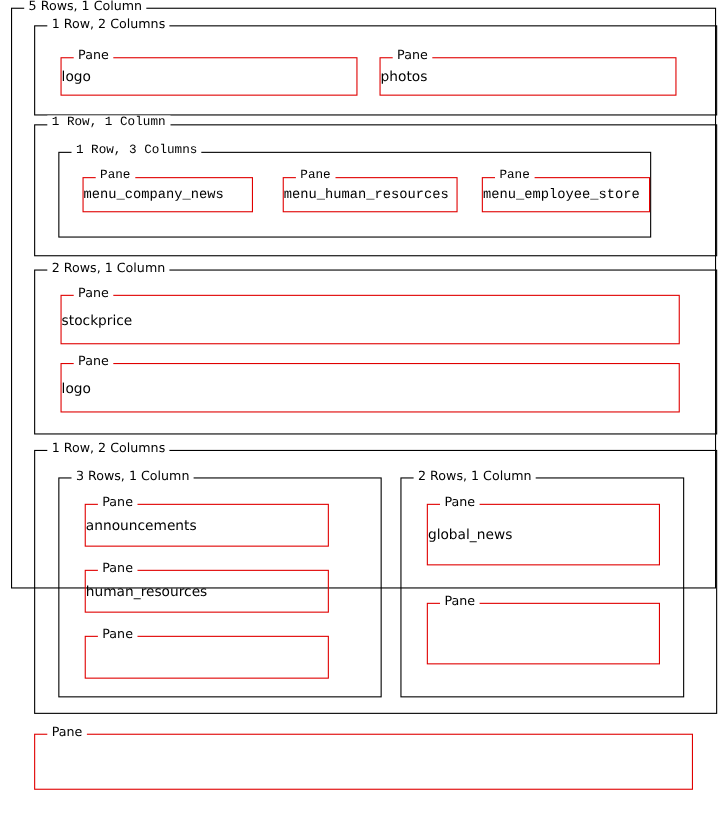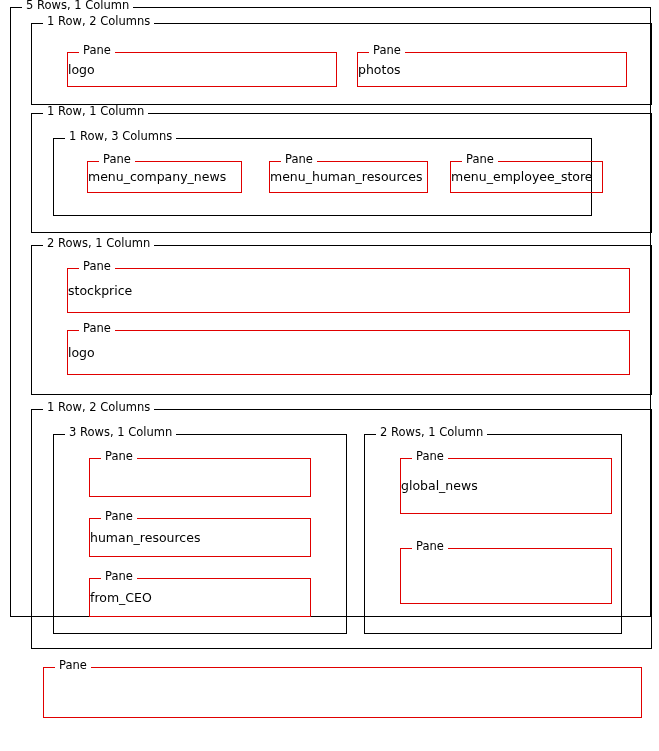--- a/index.html
+++ b/index.html
@@ -34,21 +34,20 @@
   }
 
   
   .pane {
     position: relative;
     border: 1px solid #e00000;
     box-sizing: border-box;
     display: flex;
     align-items: center;
     justify-content: center;
-    margin-left: 12px;
   }
   .pane > .gbox-label {
     position: absolute;
     top: -9px;
     left: 11px;
     background: #ffffff;
     padding: 0 4px;
     font-size: 11.5px;
     line-height: 13px;
     white-space: nowrap;
@@ -63,35 +62,35 @@
     width: 100%;
     pointer-events: none;
   }
 
   
   #root-frame {
     position: absolute;
     left: 10px;
     top: 7px;
     width: 641px;
-    height: 610px;
+    height: 528px;
   }
 
   .section {
     position: absolute;
     left: 20px;
   }
 
   
   #section-1 { top: 15px; width: 621px; height: 82px; }
   #pane-logo   { position: absolute; left: 23px; top: 28px; width: 270px; height: 35px; }
   #pane-photos { position: absolute; left: 313px; top: 28px; width: 270px; height: 35px; }
 
   
-  #section-2 { top: 105px; width: 621px; height: 120px; }
+  #section-2 { top: 105px; width: 621px; height: 120px; font-family: Liberation Mono, monospace; }
   #section-2-inner {
     position: absolute; left: 21px; top: 24px; width: 539px; height: 78px;
   }
   #pane-menu-company-news      { position: absolute; left: 21px; top: 22px; width: 155px; height: 32px; }
   #pane-menu-human-resources   { position: absolute; left: 203px; top: 22px; width: 159px; height: 32px; }
   #pane-menu-employee-store    { position: absolute; left: 384px; top: 22px; width: 153px; height: 32px; }
 
   
   #section-3 { top: 237px; width: 621px; height: 150px; }
   #pane-stockprice { position: absolute; left: 23px; top: 22px; width: 563px; height: 45px; }
@@ -174,30 +173,30 @@
   </div>
 
   <div id="section-4" class="gbox section">
     <span class="gbox-label">1 Row, 2 Columns</span>
 
     <div id="col-left" class="gbox">
       <span class="gbox-label">3 Rows, 1 Column</span>
 
       <div id="pane-announcements" class="pane">
         <span class="gbox-label">Pane</span>
+        <span class="pane-text">announcements</span>
       </div>
 
       <div id="pane-human-resources" class="pane">
         <span class="gbox-label">Pane</span>
         <span class="pane-text">human_resources</span>
       </div>
 
       <div id="pane-from-ceo" class="pane">
         <span class="gbox-label">Pane</span>
-        <span class="pane-text">from_CEO</span>
       </div>
     </div>
 
     <div id="col-right" class="gbox">
       <span class="gbox-label">2 Rows, 1 Column</span>
 
       <div id="pane-global-news" class="pane">
         <span class="gbox-label">Pane</span>
         <span class="pane-text">global_news</span>
       </div>

